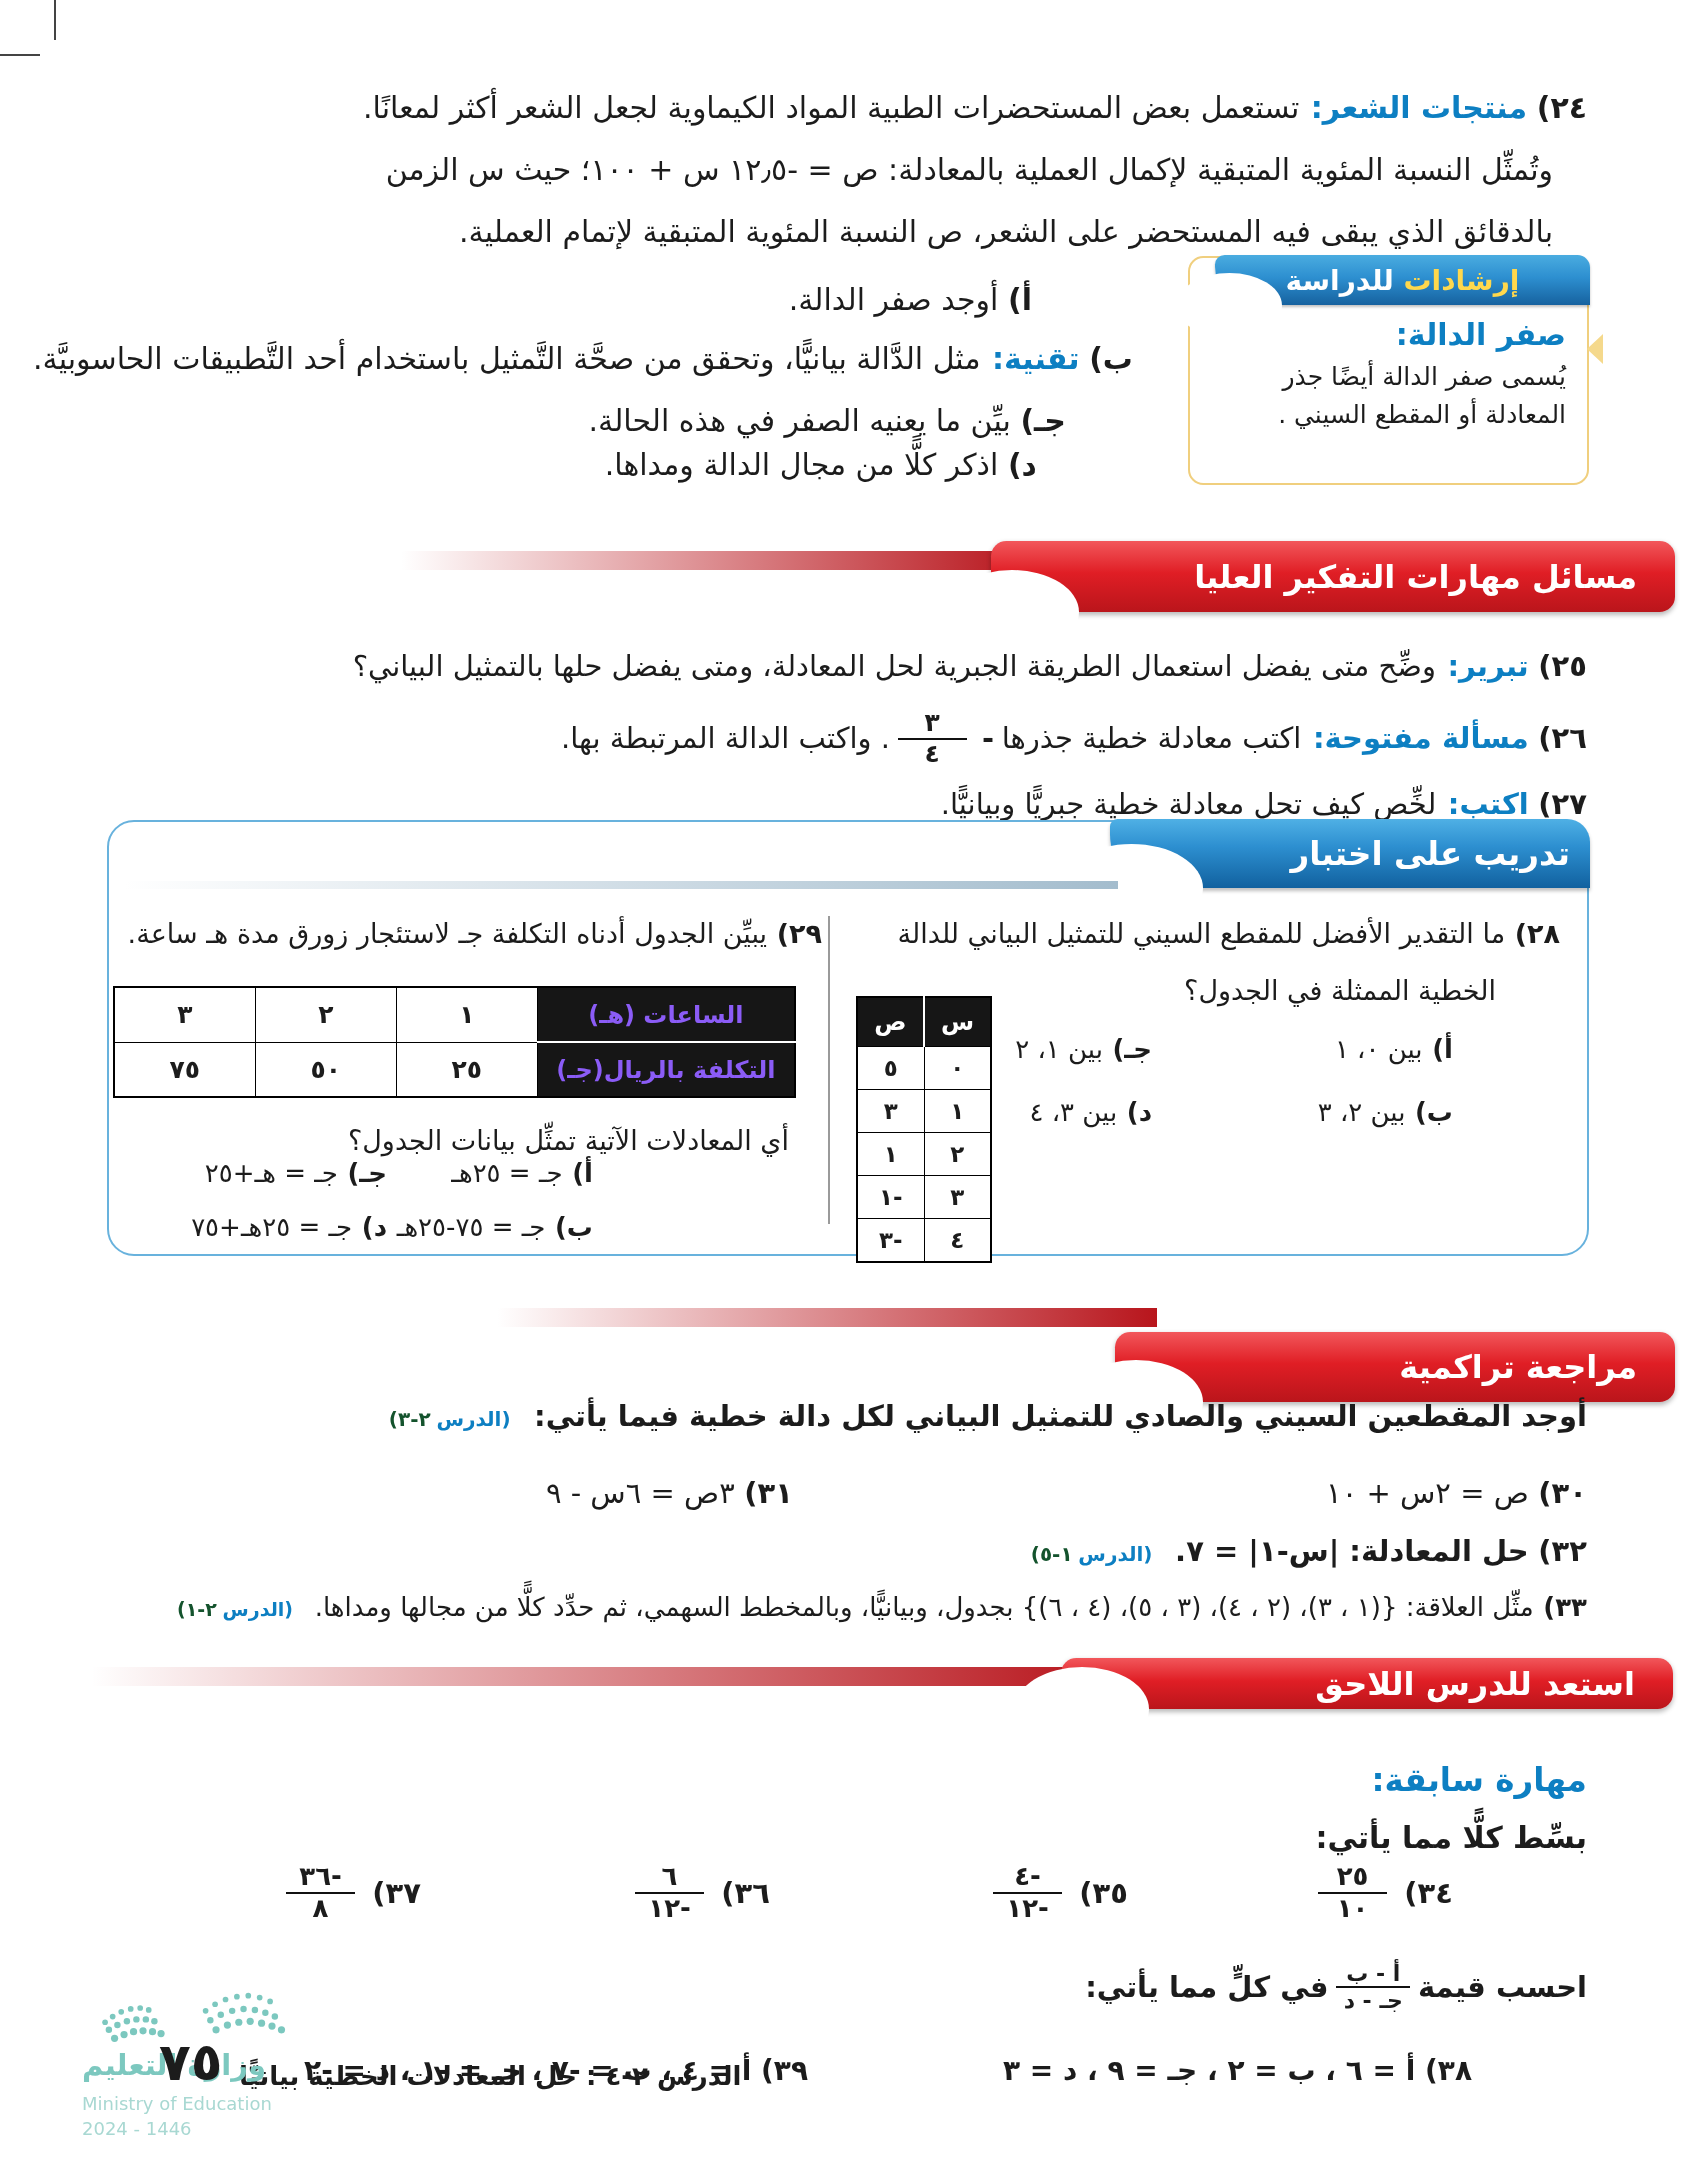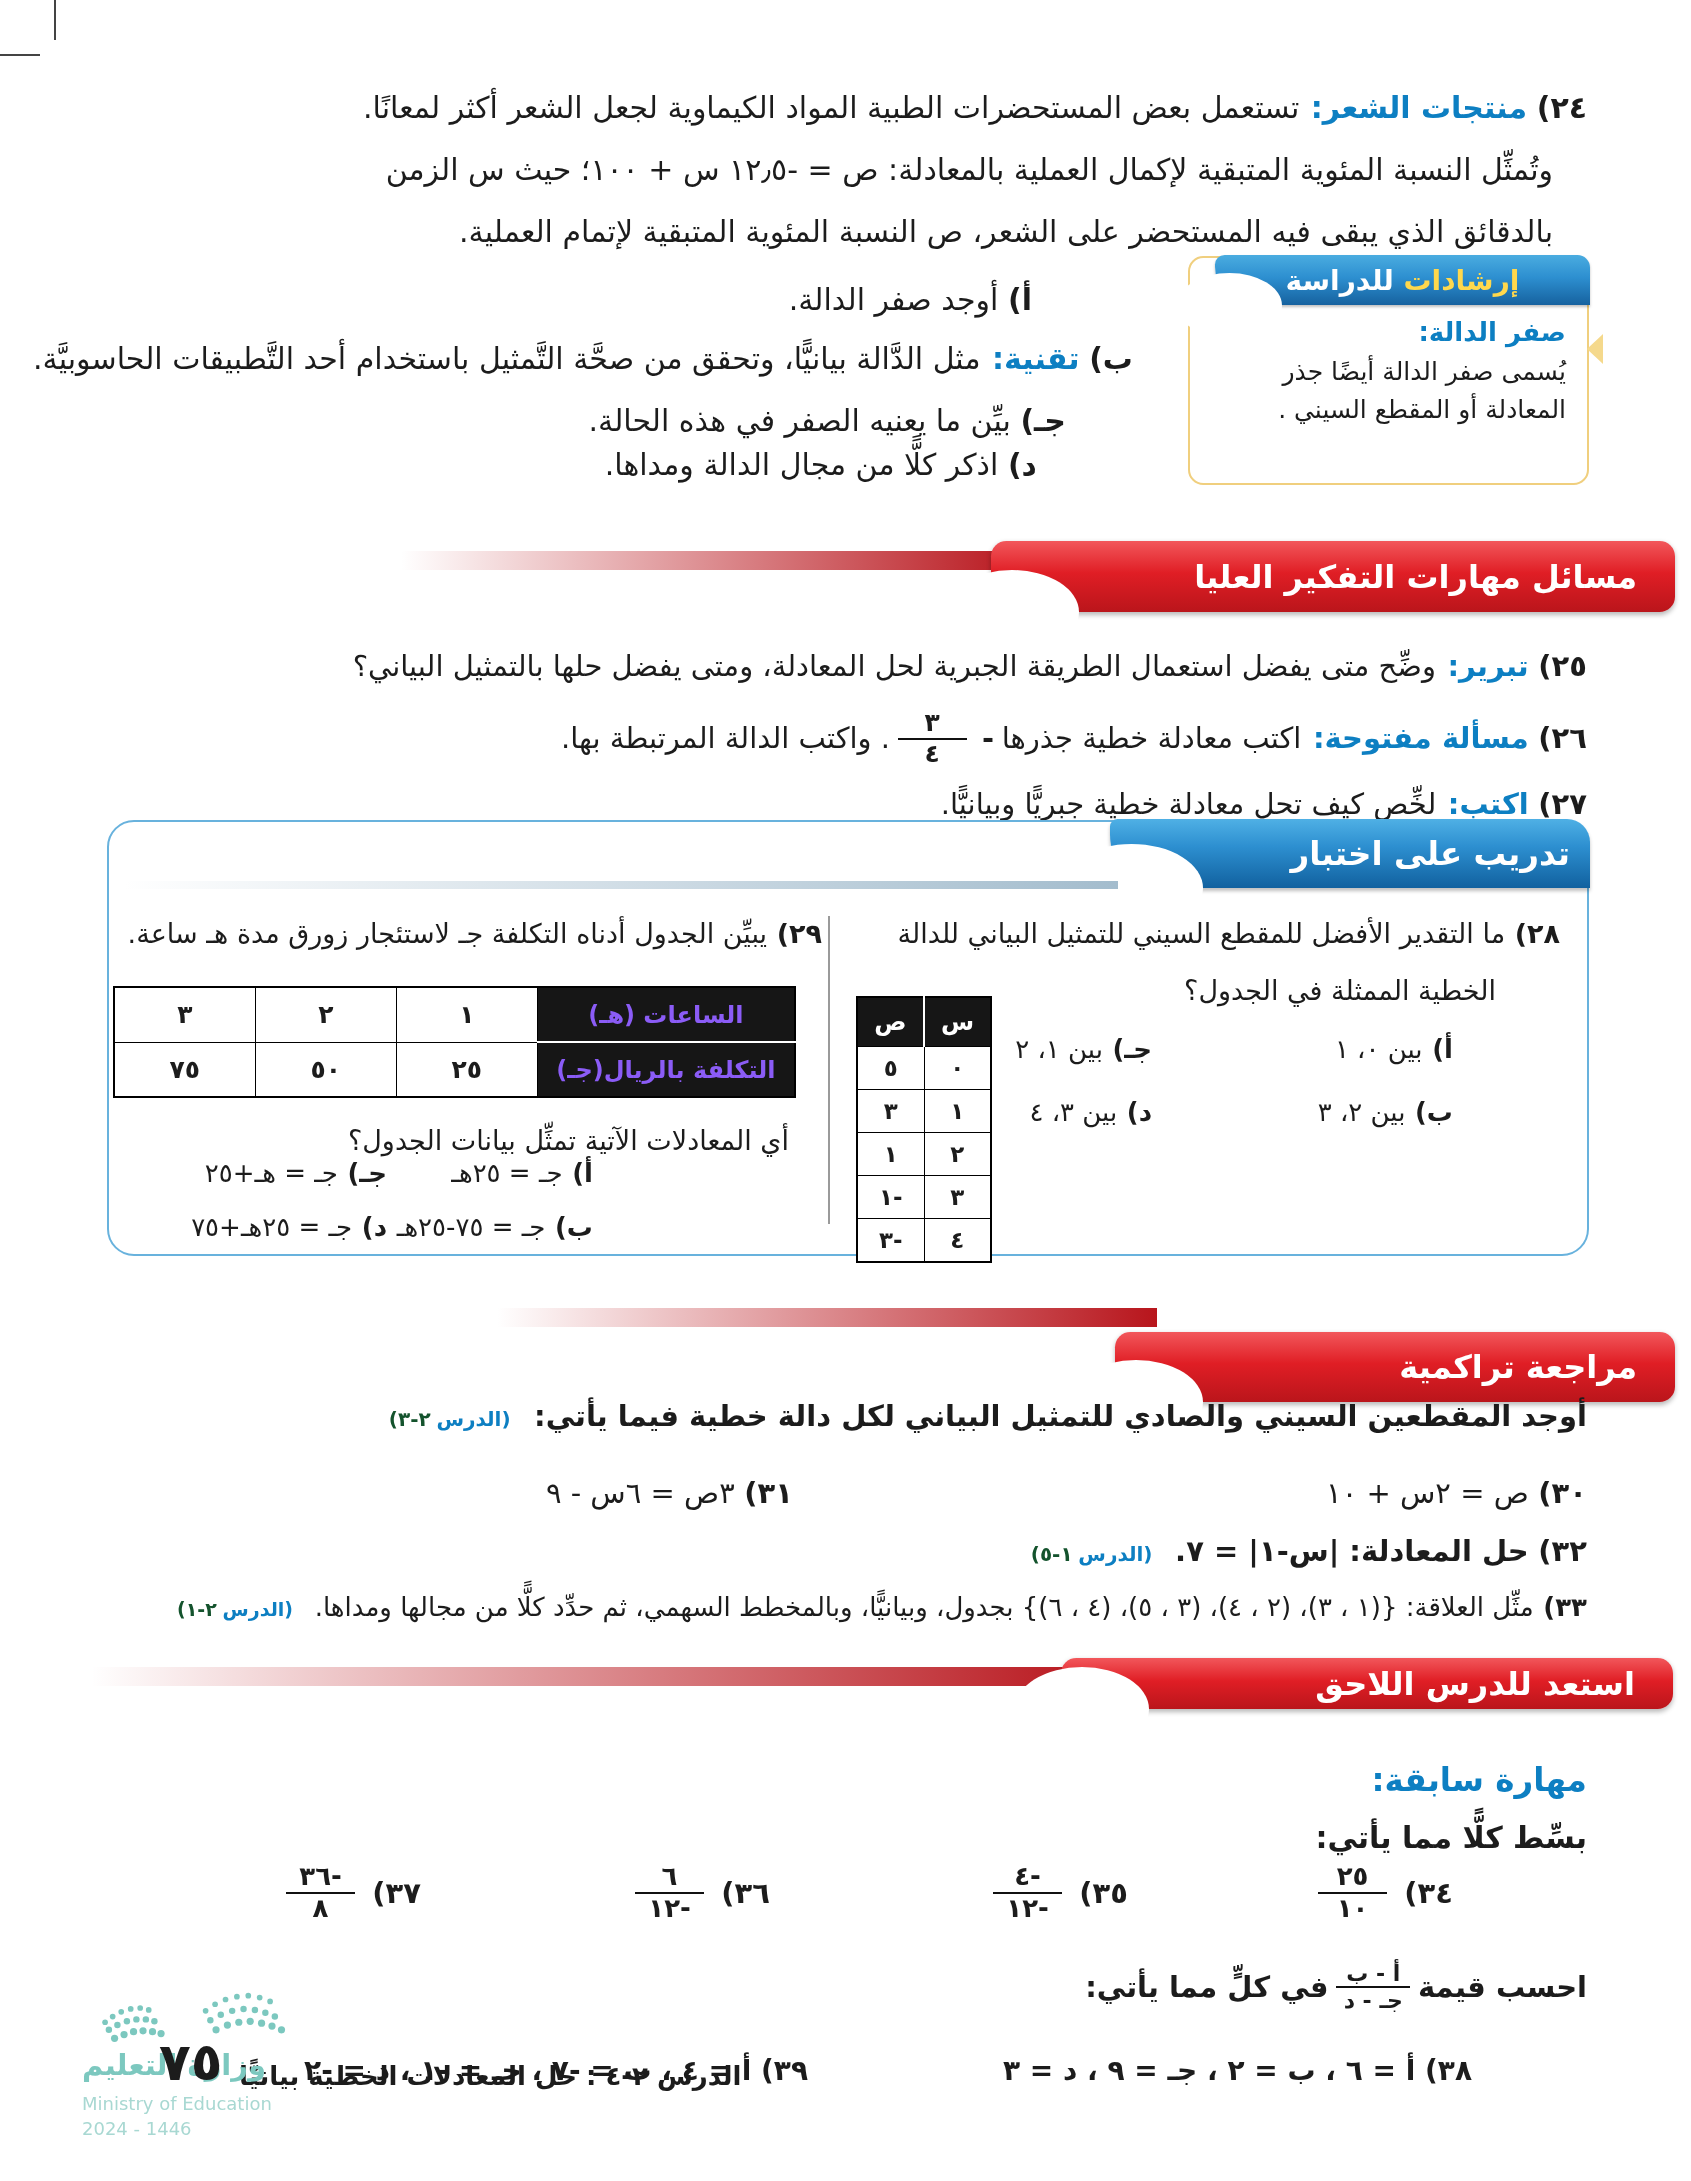--- a/index.html
+++ b/index.html
@@ -64,21 +64,21 @@
   .hbanner::after{
     content:"";position:absolute;left:-38px;bottom:-32.5px;width:105px;height:65px;
     background:#fff;border-radius:50%;
   }
   .hyellow{color:#ffd84d;}
   .hpointer{
     position:absolute;right:-16.3px;top:76px;width:0;height:0;
     border-top:15.3px solid transparent;border-bottom:15.3px solid transparent;
     border-right:0;border-left:16.3px solid #f5d98c;transform:rotate(180deg);
   }
-  .htitle{margin:59px 21px 0 0;color:#0d7fc2;font-weight:bold;font-size:26px;}
+  .htitle{margin:59px 21px 0 0;color:#0d7fc2;font-weight:bold;font-size:30px;}
   .hbody{margin:5.7px 21px 0 13.4px;font-size:25px;line-height:1.55;}
 
   
   table{border-collapse:collapse;background:#fff;}
   .t28{position:absolute;right:595px;top:174px;border:2.9px solid #000;}
   .t28 th{background:#161616;color:#fff;font-size:24px;font-weight:bold;width:63px;height:46px;border:1.9px solid #000;text-align:center;}
   .t28 th:first-child{border-left:2.9px solid #fff;}
   .t28 td{border:1.9px solid #000;font-size:23px;font-weight:bold;height:40px;text-align:center;}
   .t29{position:absolute;right:791px;top:164px;border:2.9px solid #000;}
   .t29 th{background:#161616;color:#8b5cf6;font-size:24px;font-weight:bold;width:241px;height:53px;border:1.9px solid #000;text-align:center;padding:0 7.6px;}

